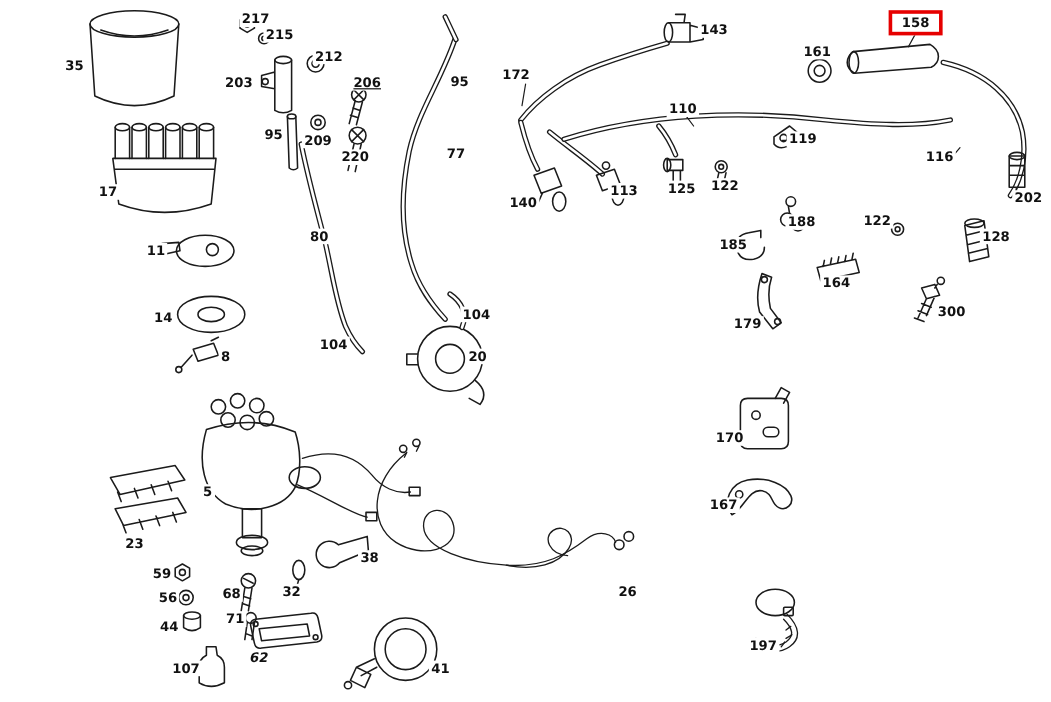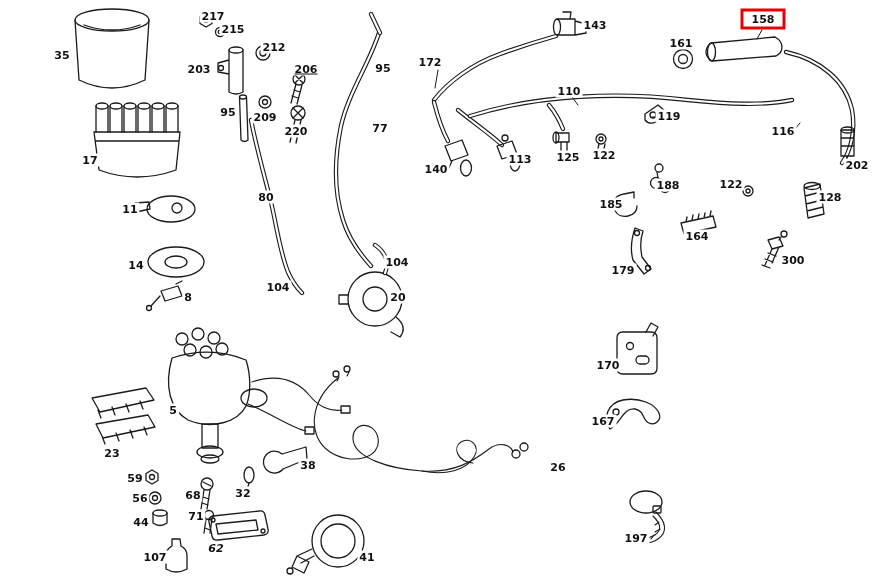--- a/index.html
+++ b/index.html
@@ -455,21 +455,21 @@
   </div>
       <div class="part-label" style="left: 141px; top: 522px;">
     <span class="part-number">44</span>
   </div>
       <div class="part-label" style="left: 216px; top: 548px; font-style: italic;">
     <span class="part-number">62</span>
   </div>
       <div class="part-label" style="left: 155px; top: 557px;">
     <span class="part-number">107</span>
   </div>
-      <div class="part-label" style="left: 523px; top: 467px; margin-left: 35px;">
+      <div class="part-label" style="left: 523px; top: 493px;">
     <span class="part-number">26</span>
   </div>
       <div class="part-label" style="left: 367px; top: 557px;">
     <span class="part-number">41</span>
   </div>
       <div class="part-label" style="left: 636px; top: 538px;">
     <span class="part-number">197</span>
   </div>
     </div>
 </div>

